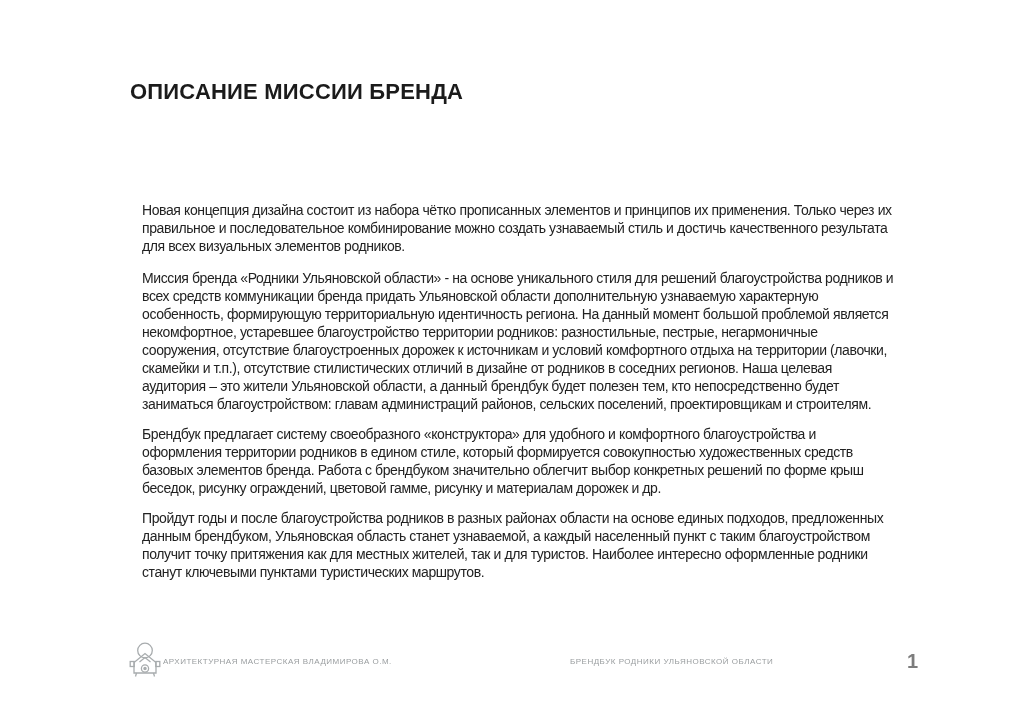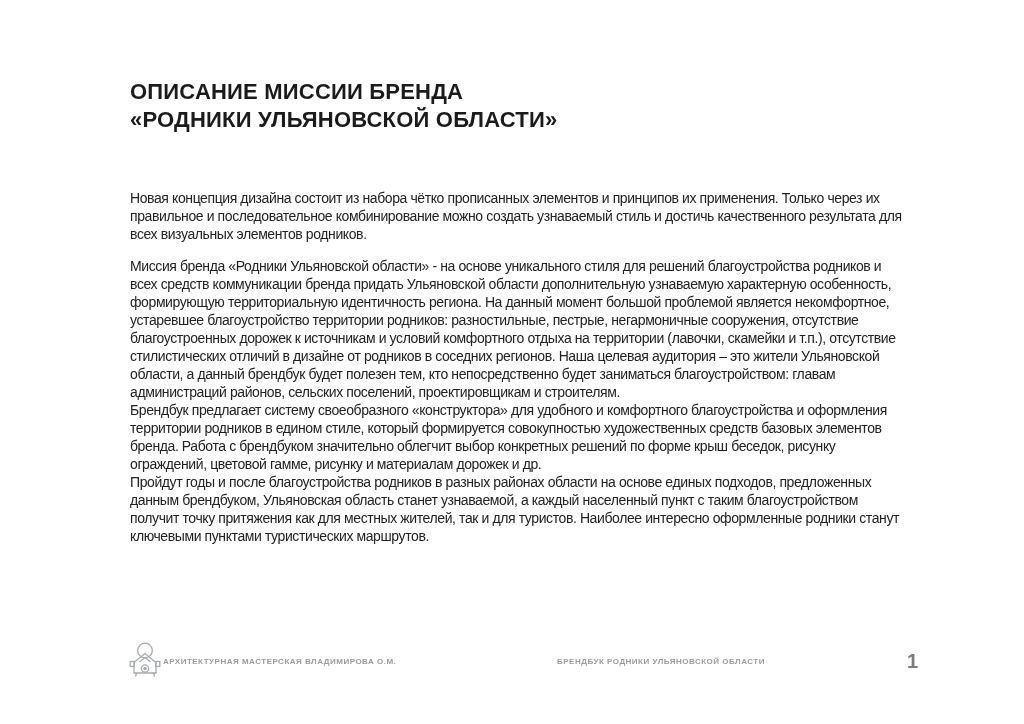--- a/index.html
+++ b/index.html
@@ -31,62 +31,62 @@
     position: absolute;
     left: 130px;
     top: 189px;
     width: 777px;
     color: #222222;
     font-size: 14px;
     line-height: 18px;
     letter-spacing: -0.4px;
   }
   .content p {
-    margin: 0;
+    margin: 12px;
   }
   .main-block {
     margin-top: 14px;
   }
   .footer-logo {
     position: absolute;
     left: 129px;
     top: 642px;
     width: 32px;
     height: 36px;
   }
   .footer-label {
     position: absolute;
     top: 657px;
     margin: 0;
     font-size: 8px;
     line-height: 10px;
-    font-weight: bold;
+    font-weight: normal;
     letter-spacing: 0.5px;
     color: #999d9f;
     white-space: nowrap;
   }
   .studio-name { left: 163px; }
-  .doc-title   { left: 529px; padding-left: 28px; }
+  .doc-title   { left: 542px; padding-left: 28px; }
   .page-number {
     position: absolute;
     top: 650px;
     right: 106px;
     margin: 0;
     font-size: 20px;
     line-height: 22px;
     font-weight: bold;
     color: #7d7d7d;
   }
 </style>
 </head>
 <body>
 
 <div class="slide">
 
-  <h1 class="title"><span>ОПИСАНИЕ МИССИИ БРЕНДА</span><br><span>«РОДНИКИ УЛЬЯНОВСКОЙ ОБЛАСТИ»</span></h1>
+  <h1 class="title"><span>ОПИСАНИЕ МИССИИ БРЕНДА</span><br></h1>
 
   <div class="content">
     <div class="intro-block">
       <p>Новая концепция дизайна состоит из набора чётко прописанных элементов и принципов их применения. Только через их правильное и последовательное комбинирование можно создать узнаваемый стиль и достичь качественного результата для всех визуальных элементов родников.</p>
     </div>
     <div class="main-block">
       <p>Миссия бренда «Родники Ульяновской области» - на основе уникального стиля для решений благоустройства родников и всех средств коммуникации бренда придать Ульяновской области дополнительную узнаваемую характерную особенность, формирующую территориальную идентичность региона.  На данный момент большой проблемой является некомфортное, устаревшее благоустройство территории родников: разностильные, пестрые, негармоничные сооружения, отсутствие благоустроенных дорожек к источникам и условий комфортного отдыха на территории (лавочки, скамейки и т.п.), отсутствие стилистических отличий в дизайне от родников в соседних регионов.  Наша целевая аудитория – это жители Ульяновской области, а данный брендбук будет полезен тем, кто непосредственно будет заниматься благоустройством: главам администраций районов, сельских поселений, проектировщикам и строителям.</p>
       <p>Брендбук предлагает систему своеобразного «конструктора» для  удобного и комфортного благоустройства и оформления территории родников в едином стиле, который формируется совокупностью художественных средств базовых элементов бренда. Работа с брендбуком значительно облегчит выбор конкретных решений по форме крыш беседок, рисунку ограждений, цветовой гамме, рисунку и материалам дорожек и др.</p>
       <p>Пройдут годы и после благоустройства родников в разных районах области на основе единых подходов, предложенных данным брендбуком, Ульяновская область станет узнаваемой, а каждый населенный пункт с таким благоустройством получит точку притяжения как для местных жителей, так и для туристов. Наиболее интересно оформленные родники станут ключевыми пунктами туристических маршрутов.</p>
     </div>

